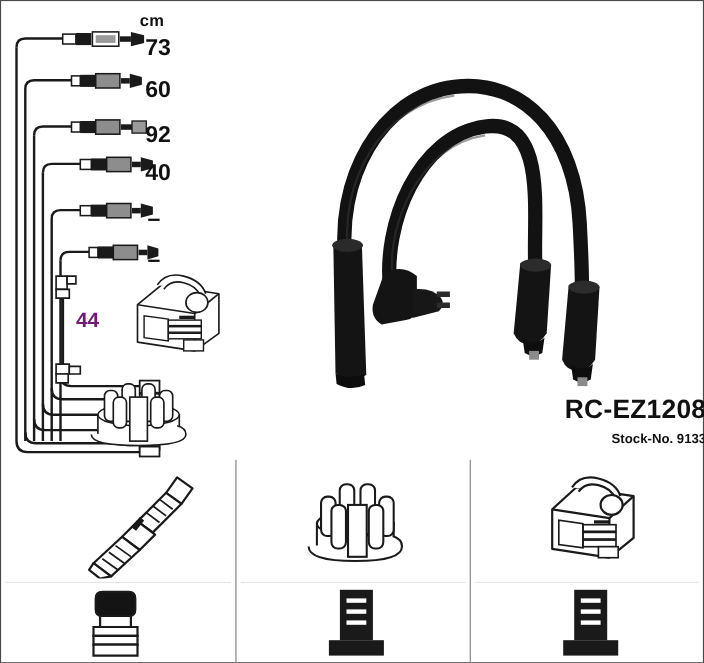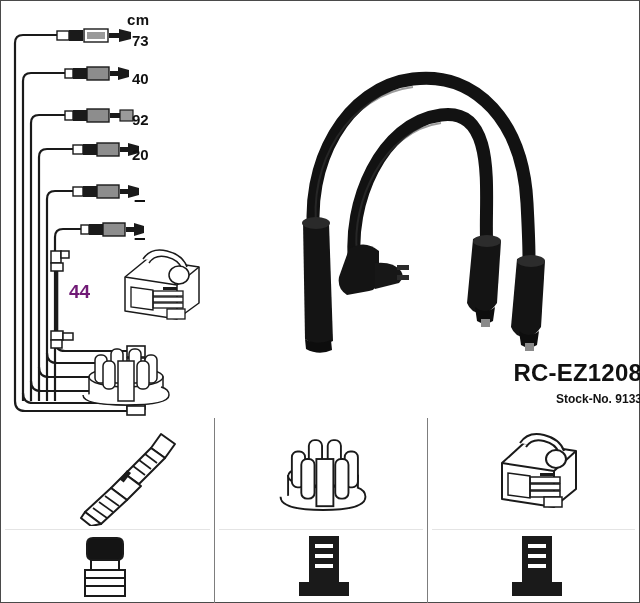--- a/index.html
+++ b/index.html
@@ -6,21 +6,21 @@
   body{width:640px;height:603px;font-family:"Liberation Sans",sans-serif;overflow:hidden;}
   .sheet{position:relative;width:640px;height:603px;background:#fff;box-sizing:border-box;
          border:1px solid #4a4a4a;}
   .upper{position:absolute;left:0;top:0;width:638px;height:417px;}
   .lower{position:absolute;left:0;top:417px;width:638px;height:185px;}
   .cell{position:absolute;top:0;height:185px;box-sizing:border-box;border-left:1px solid #7d7d7d;}
   .cell.first{border-left:none;}
   .cell .divider{position:absolute;left:4px;right:4px;top:111px;height:1px;background:#e4e4e4;}
 
   .cmhead{position:absolute;left:126px;top:10px;font-size:15px;font-weight:bold;color:#111;letter-spacing:.3px;}
-  .len{position:absolute;left:131px;font-size:15px;font-weight:bold;color:#111;}
+  .len{position:absolute;left:131px;font-size:21px;font-weight:bold;color:#111;}
   .dash{position:absolute;left:133px;font-size:21px;font-weight:bold;color:#111;}
   .lbl44{position:absolute;left:68px;top:280px;font-size:19px;font-weight:bold;color:#701a75;}
 
   .pn{position:absolute;right:18px;top:358px;font-size:24px;font-weight:bold;color:#111;letter-spacing:.2px;}
   .sn{position:absolute;right:18px;top:391px;font-size:12px;font-weight:bold;color:#111;}
   .txtwrap{position:absolute;left:0;top:0;width:638px;height:417px;padding-left:21px;}
   svg{display:block;}
   .abs{position:absolute;left:0;top:0;}
 </style>
 </head>
@@ -199,23 +199,23 @@
         <ellipse cx="254" cy="208" rx="14" ry="6" fill="#2c2c2c"></ellipse>
         <path d="M242,278 q10,8 20,0 l-2,14 q-8,5 -16,0 z" fill="#0e0e0e"></path>
         <rect x="248" y="290" width="9" height="8" fill="#8a8a8a"></rect>
       </g>
     </svg>
 
     <div class="txtwrap">
       <div class="cmhead">cm</div>
 
       <div class="len" style="top:31px">73</div>
-      <div class="len" style="top:69px">40</div>
+      <div class="len" style="top:69px">60</div>
       <div class="len" style="top:110px">92</div>
-      <div class="len" style="top:145px">20</div>
+      <div class="len" style="top:145px">40</div>
       <div class="dash" style="top:186px">–</div>
       <div class="dash" style="top:224px">–</div>
 
       <div class="lbl44">44</div>
 
       <div class="pn">RC-EZ1208</div>
       <div class="sn">Stock-No. 9133</div>
     </div>
   </div>
 

